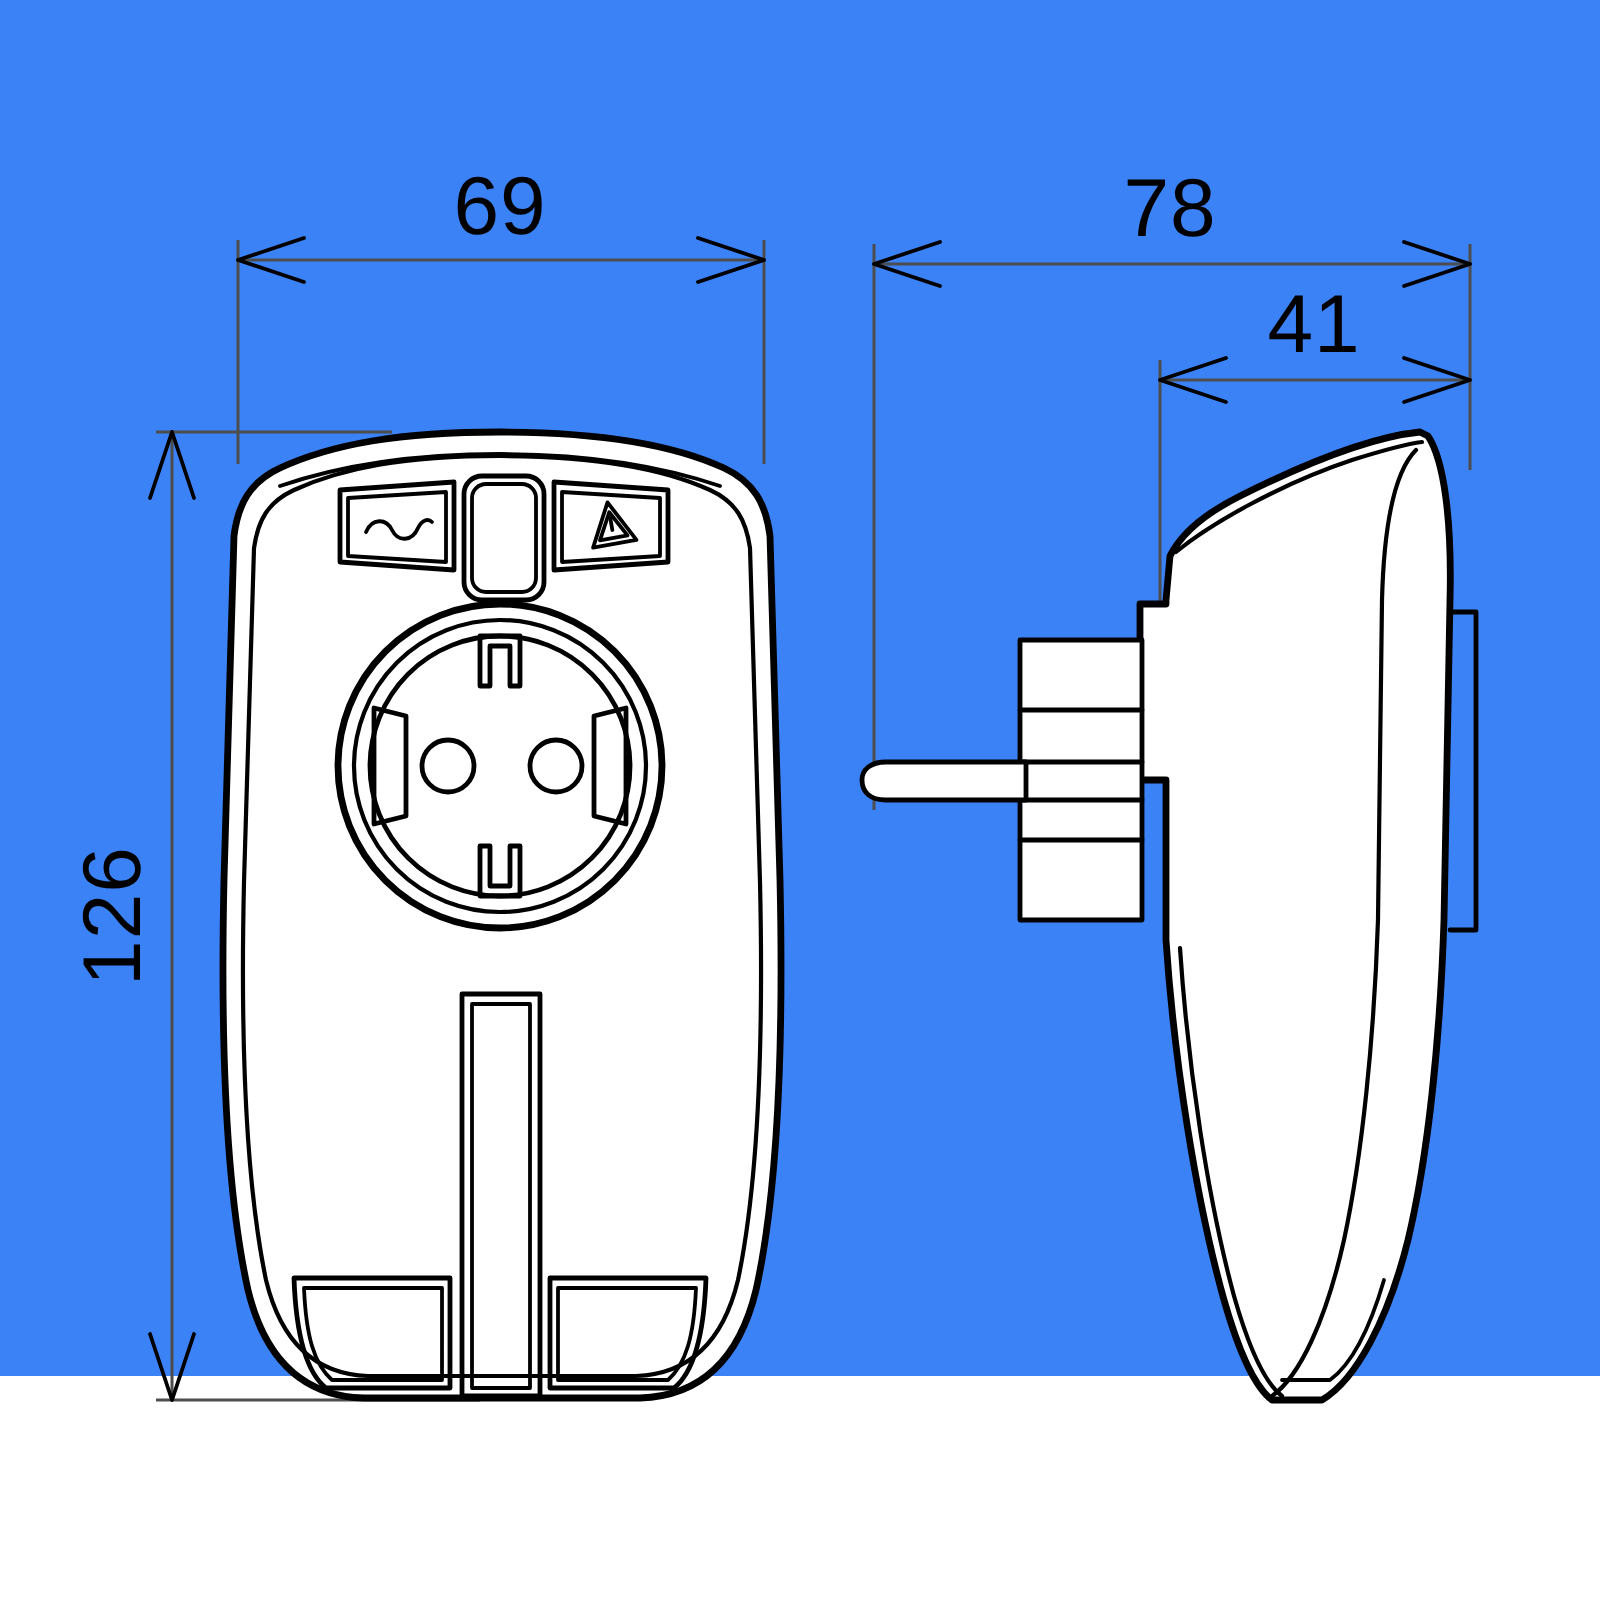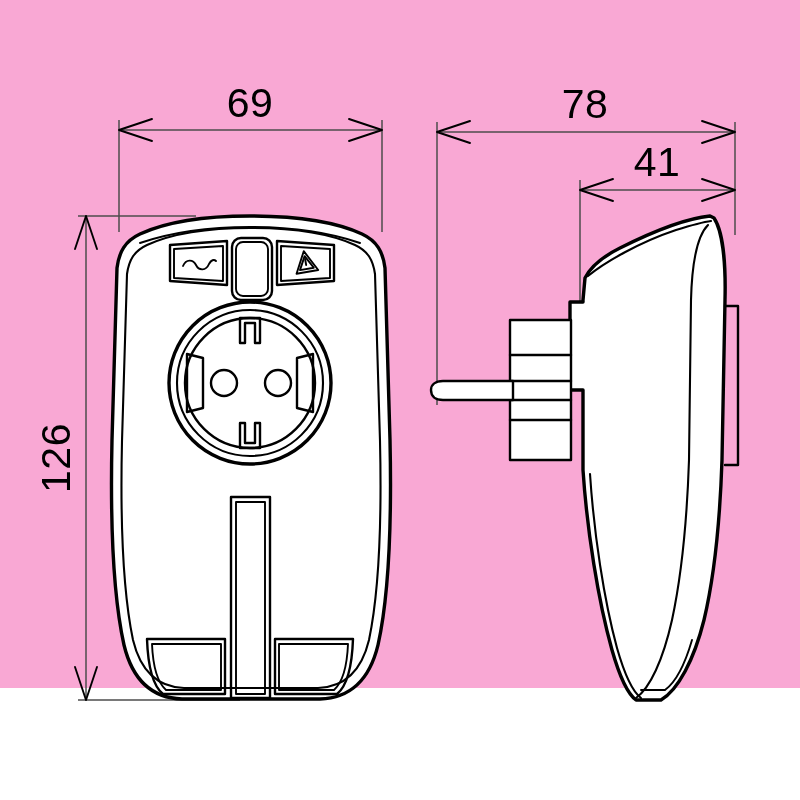--- a/index.html
+++ b/index.html
@@ -11,21 +11,21 @@
   body {
     width: 800px;
     height: 800px;
     font-family: "Liberation Sans", sans-serif;
     overflow: hidden;
   }
   #drawing-root {
     position: relative;
     width: 800px;
     height: 688px;
-    background: #f9a8d4;
+    background: #3b82f6;
   }
   svg#drawing {
     display: block;
     width: 800px;
     height: 800px;
   }
   .outline {
     fill: none;
     stroke: #000000;
     stroke-width: 3.4;

